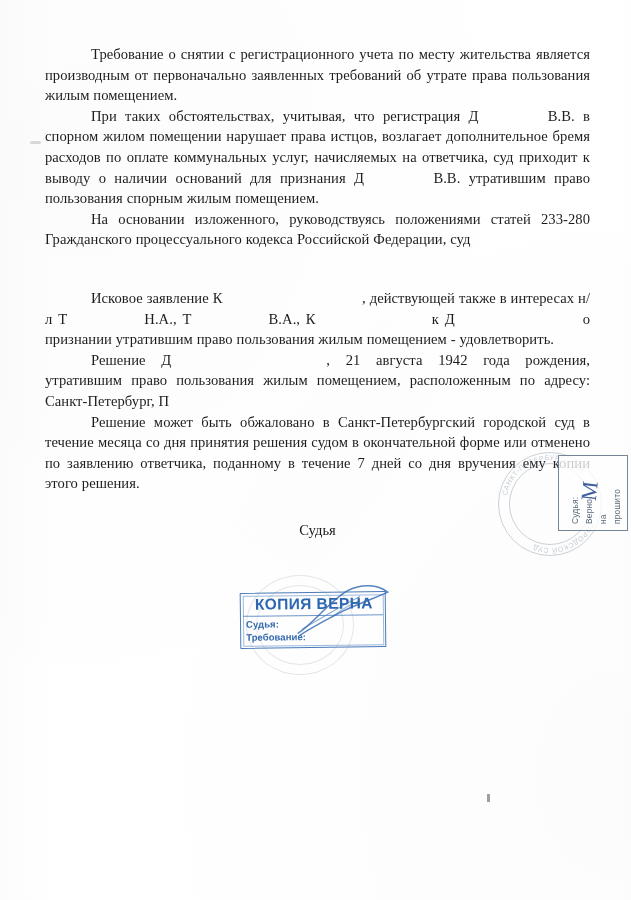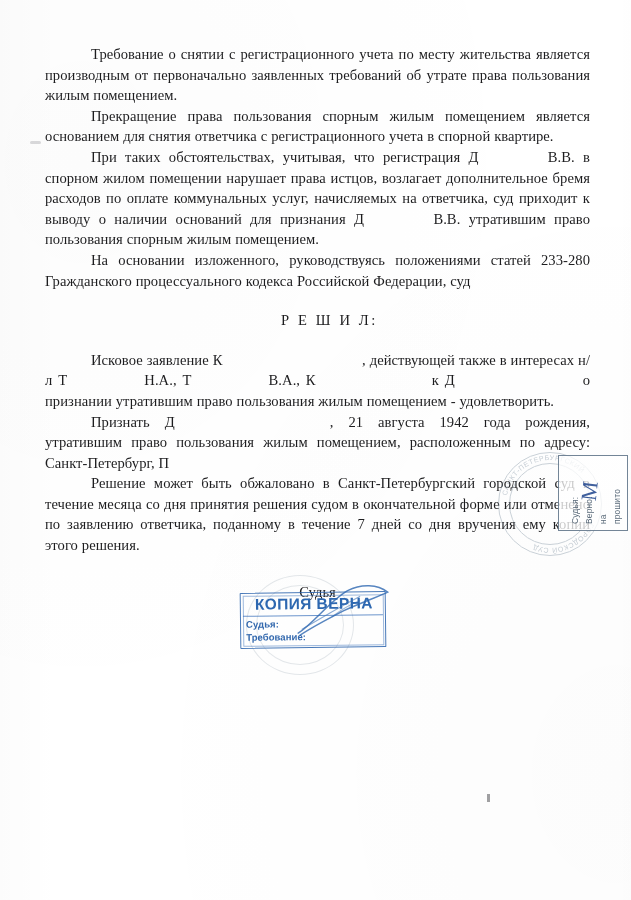--- a/index.html
+++ b/index.html
@@ -255,35 +255,33 @@
 <body>
 
 <div id="page">
 
   <div class="smudge-a"></div>
 
   <div class="doc-body">
 
     <p class="para"><span>Требование о снятии с регистрационного учета по месту жительства является производным от первоначально заявленных требований об утрате права пользования жилым помещением.</span></p>
 
-    <p class="para"><span>Прекращение права пользования спорным жилым помещением является основанием для снятия ответчика с регистрационного учета в спорной квартире.</span></p>
 
     <p class="para"><span>При таких обстоятельствах, учитывая, что регистрация Д</span><span class="redact">      </span><span>В.В. в спорном жилом помещении нарушает права истцов, возлагает дополнительное бремя расходов по оплате коммунальных услуг, начисляемых на ответчика, суд приходит к выводу о наличии оснований для признания Д</span><span class="redact">      </span><span>В.В. утратившим право пользования спорным жилым помещением.</span></p>
 
     <p class="para"><span>На основании изложенного, руководствуясь положениями статей 233-280 Гражданского процессуального кодекса Российской Федерации, суд</span></p>
 
     <div class="spacer-md"></div>
 
-    <p class="reshil">Р Е Ш И Л:</p>
 
     <div class="spacer-md"></div>
 
     <p class="para"><span>Исковое заявление К</span><span class="redact">                        </span><span>, действующей также в интересах н/л Т</span><span class="redact">        </span><span>Н.А., Т</span><span class="redact">        </span><span>В.А., К</span><span class="redact">                  </span><span>к Д</span><span class="redact">                     </span><span>о признании утратившим право пользования жилым помещением - удовлетворить.</span></p>
 
-    <p class="para"><span>Признать Д</span><span class="redact">                            </span><span>, 21 августа 1942 года рождения, утратившим право пользования жилым помещением, расположенным по адресу: Санкт-Петербург, П</span><span class="redact">                     </span></p>
+    <p class="para"><span>Решение Д</span><span class="redact">                            </span><span>, 21 августа 1942 года рождения, утратившим право пользования жилым помещением, расположенным по адресу: Санкт-Петербург, П</span><span class="redact">                     </span></p>
 
     <p class="para"><span>Решение может быть обжаловано в Санкт-Петербургский городской суд в течение месяца со дня принятия решения судом в окончательной форме или отменено по заявлению ответчика, поданному в течение 7 дней со дня вручения ему копии этого решения.</span></p>
 
     <div class="spacer-lg"></div>
 
     <p class="signature-line">Судья</p>
 
   </div>
 
   <div class="seal-round">

